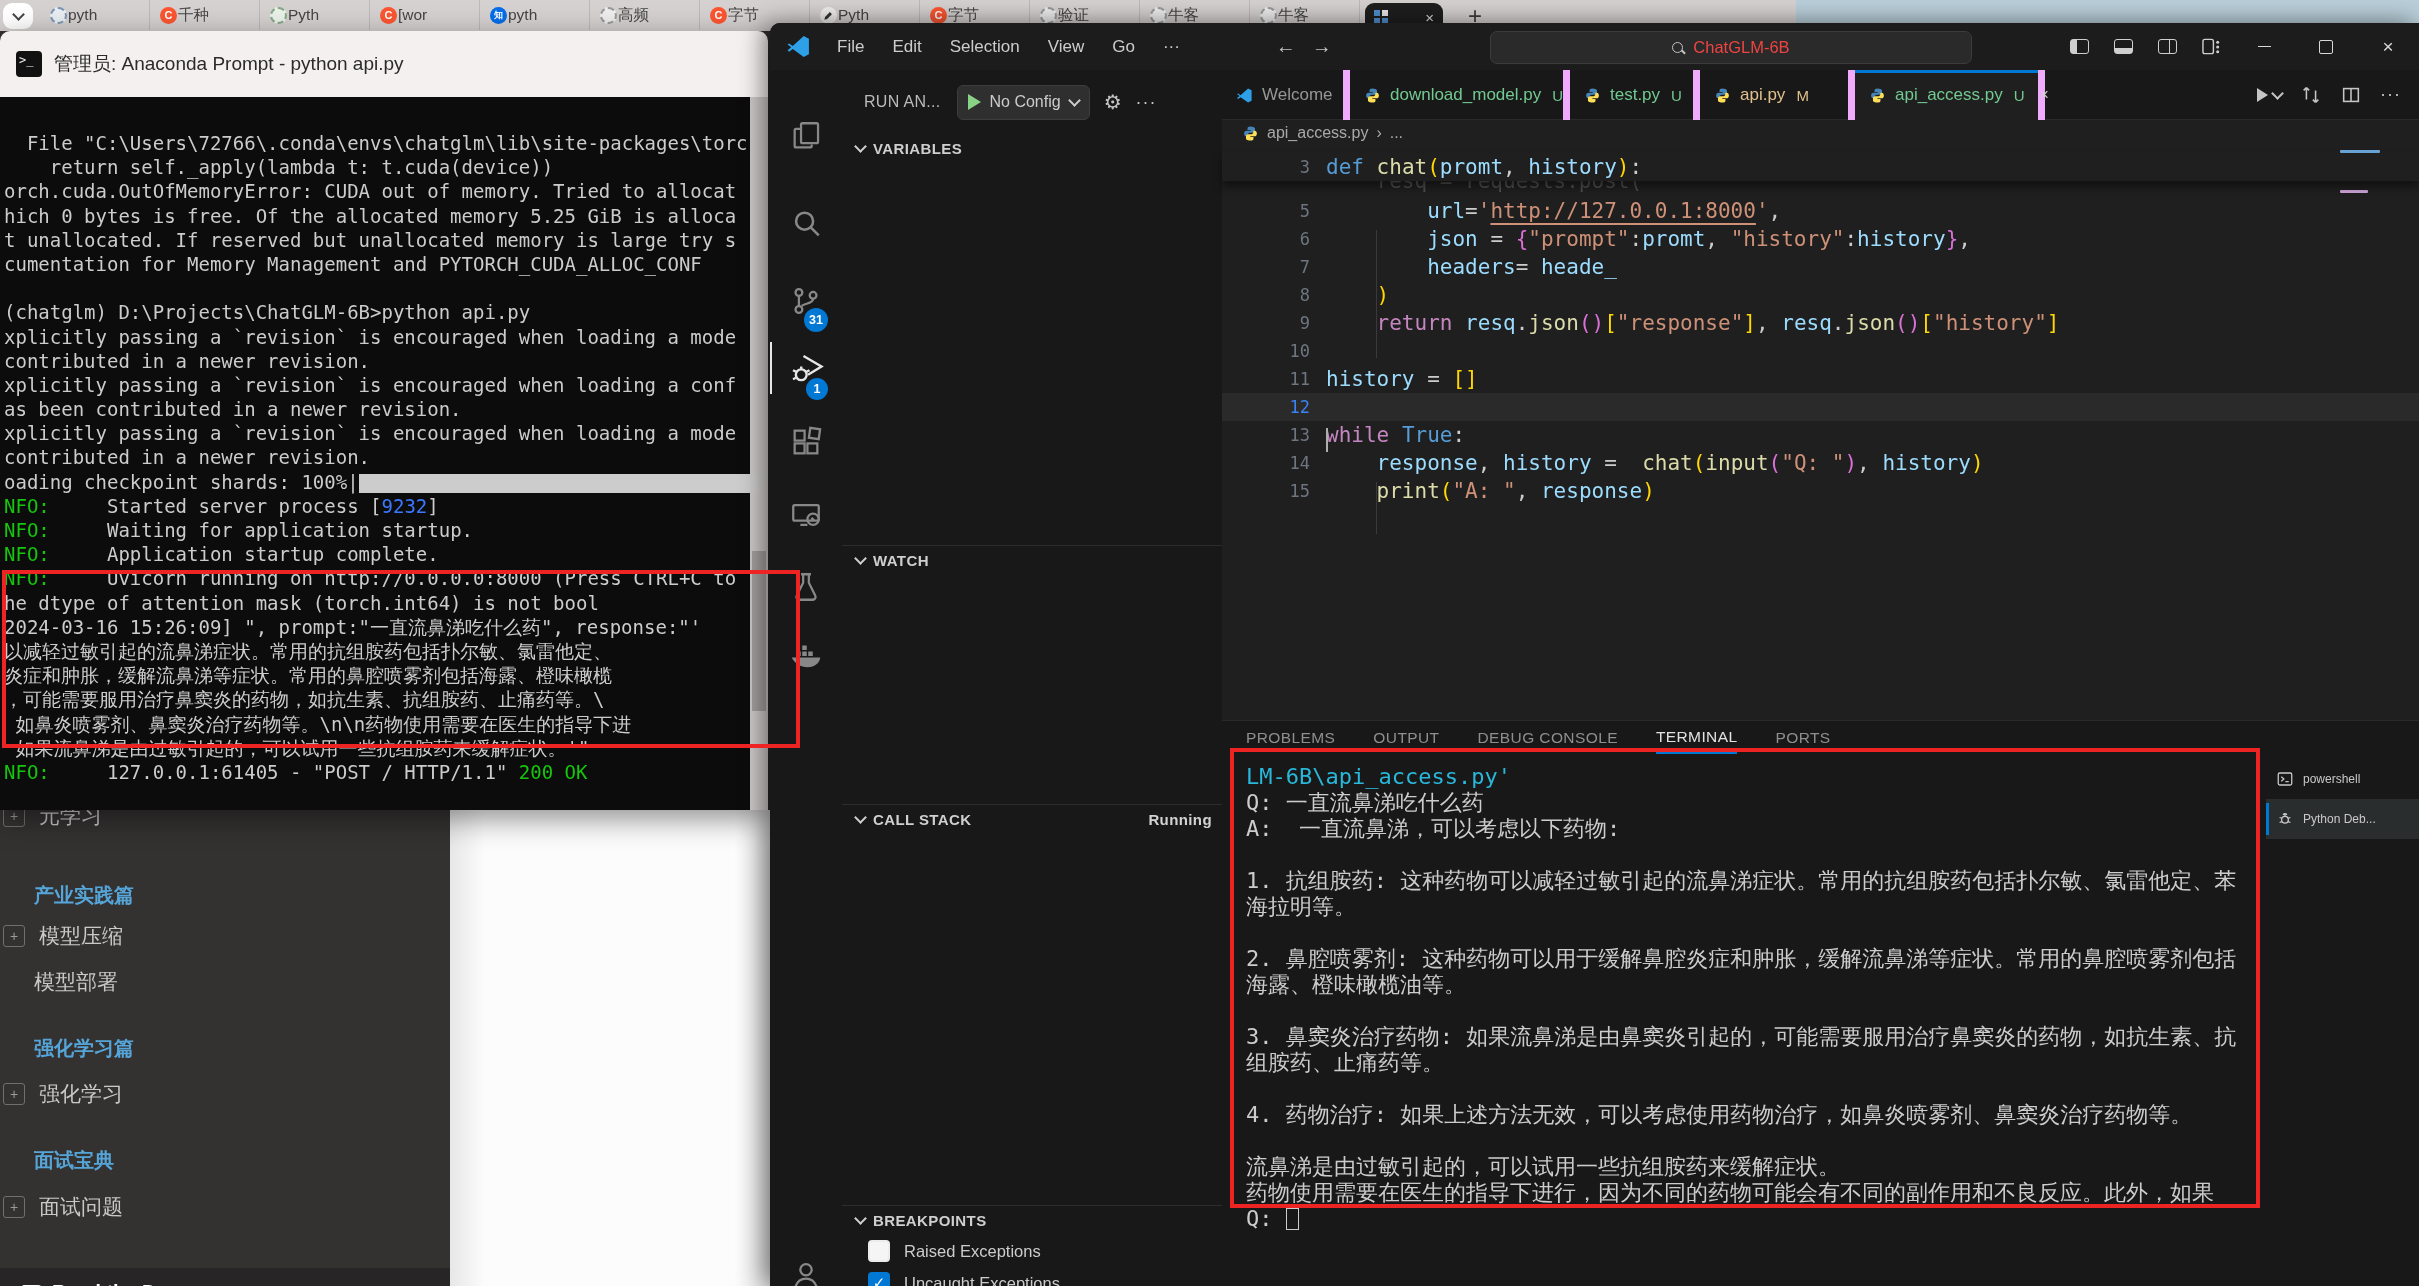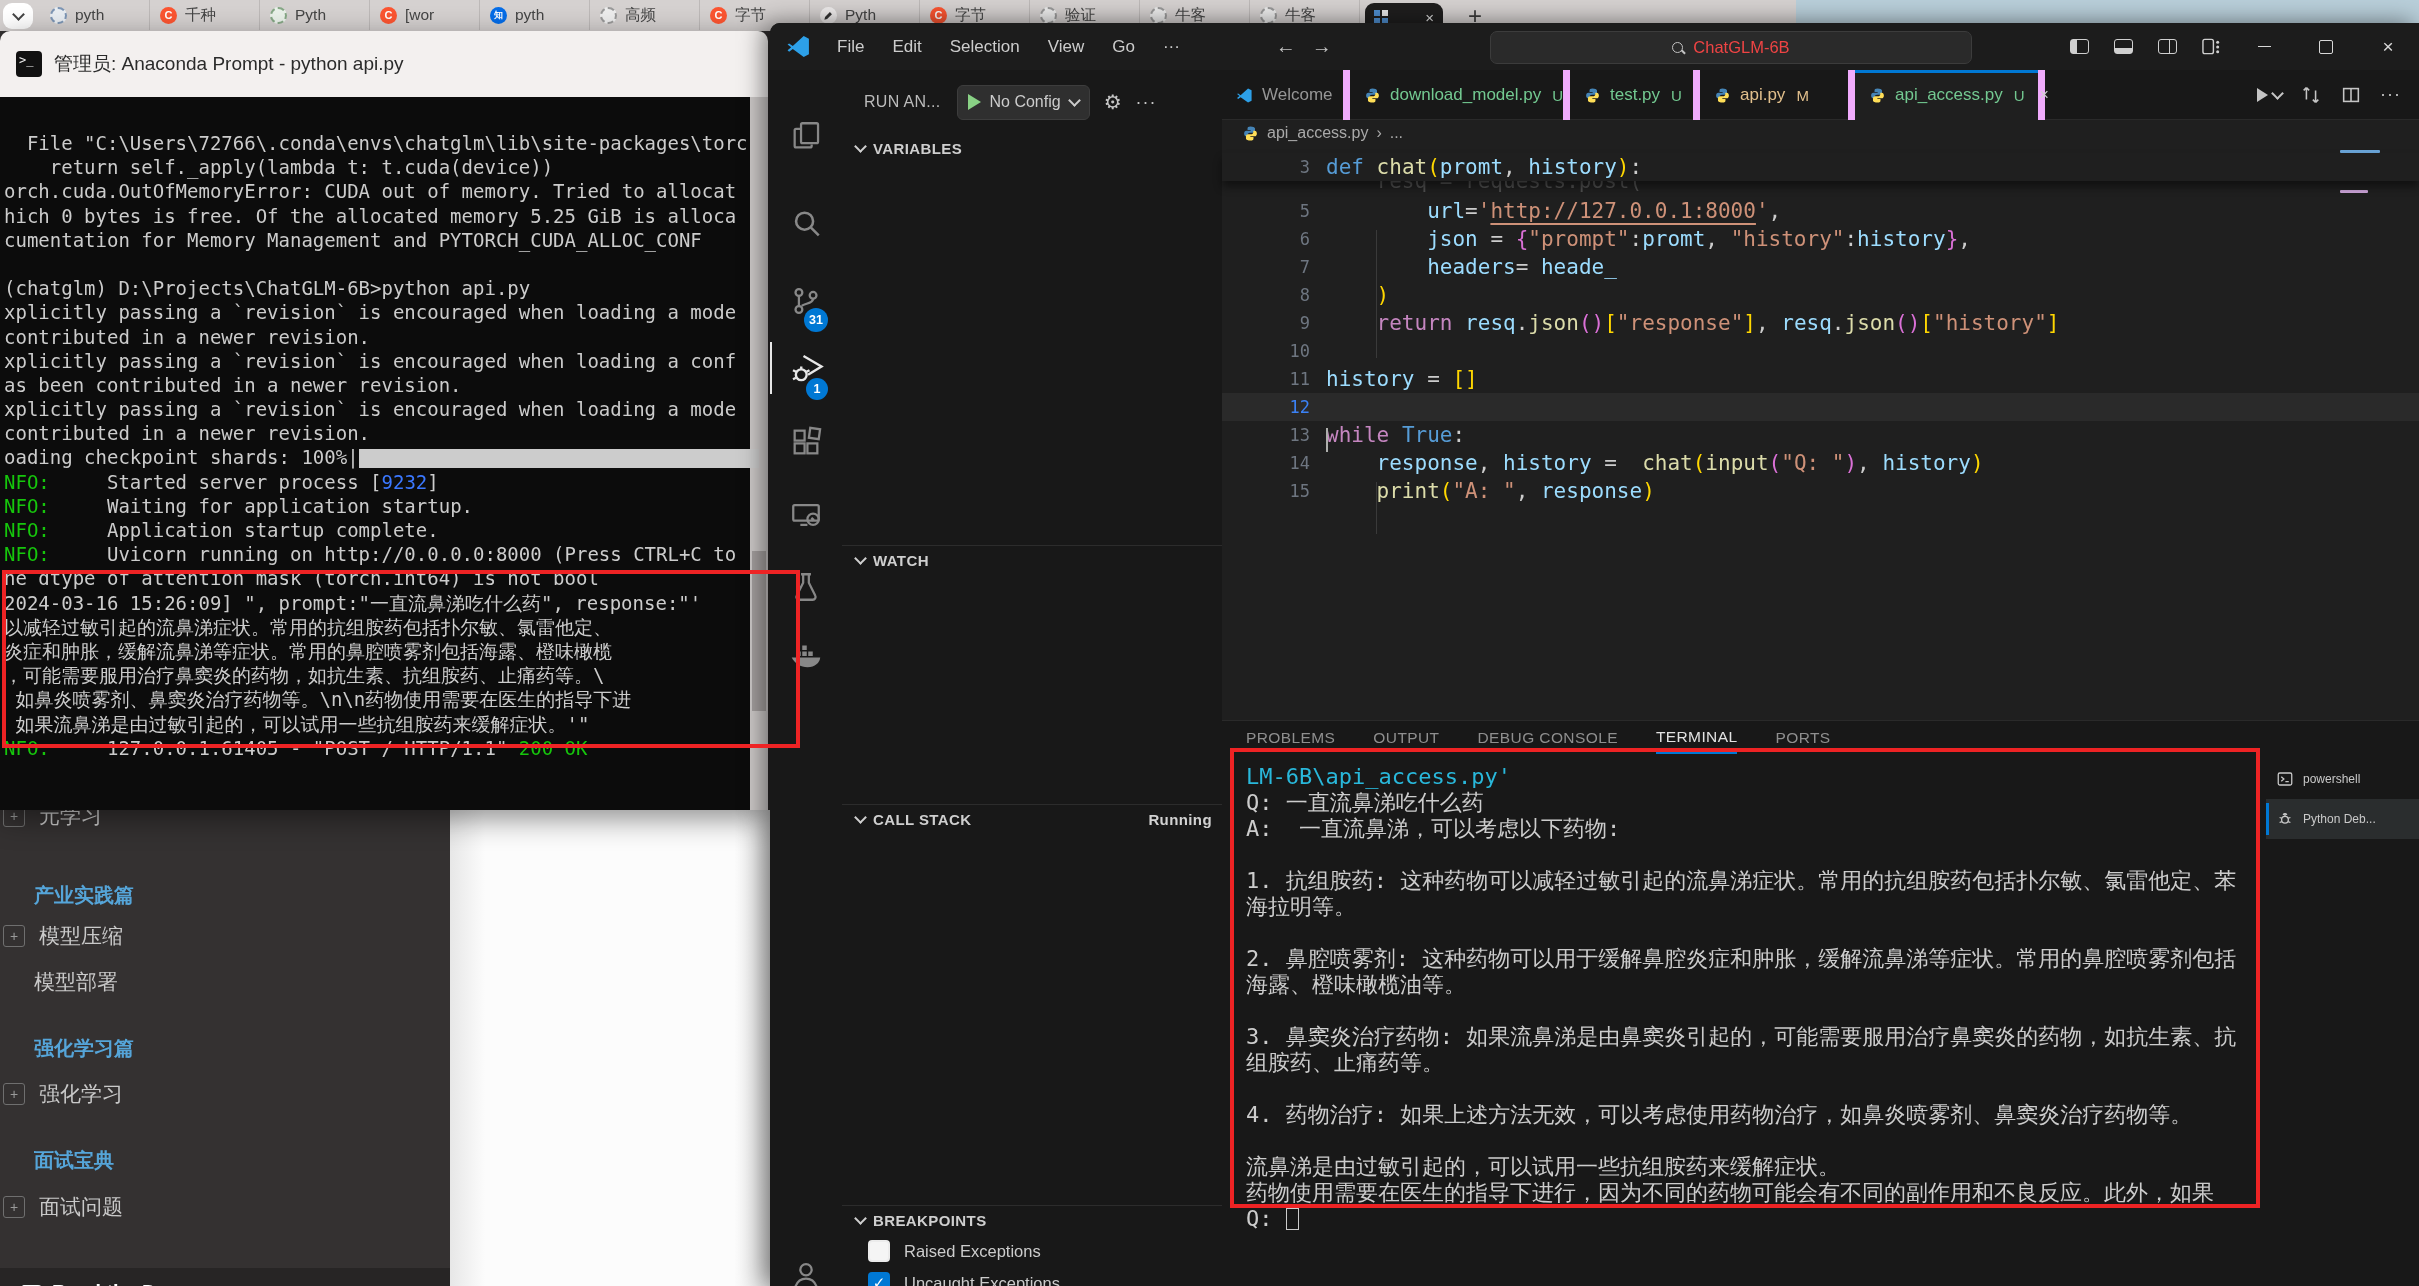--- a/index.html
+++ b/index.html
@@ -9,21 +9,21 @@
   .mono{font-family:"DejaVu Sans Mono",monospace;}
 
   
   #browser-strip{left:0;top:0;width:2419px;height:31px;background:#d5d1d0;}
   #strip-blue{left:1796px;top:0;width:623px;height:31px;background:#b9cfda;}
   #btab-pill{left:3px;top:3px;width:30px;height:26px;background:#fff;border-radius:9px;
              display:flex;align-items:center;justify-content:center;}
   .chev{display:inline-block;width:7px;height:7px;border-right:2px solid #444;border-bottom:2px solid #444;
         transform:rotate(45deg);margin-top:-3px;}
   #btabs{left:40px;top:0;height:31px;display:flex;}
-  .btab{width:110px;height:30px;display:flex;align-items:center;gap:8px;padding-left:10px;box-sizing:border-box;
+  .btab{width:110px;height:30px;display:flex;align-items:center;gap:1px;padding-left:10px;box-sizing:border-box;
         border-right:1px solid #bdb9b8;color:#454545;font-size:15.5px;white-space:nowrap;overflow:hidden;}
   .fav{width:17px;height:17px;border-radius:50%;flex:0 0 auto;display:flex;align-items:center;justify-content:center;
        font-size:11px;font-weight:bold;color:#fff;box-sizing:border-box;}
   .fav.csdn{background:#fc5531;}
   .fav.zhihu{background:#056de8;font-size:9px;}
   .fav.dash-blue{border:2px dashed #7d96b5;background:#e9eef3;}
   .fav.dash-green{border:2px dashed #86a886;background:#eaf2ea;}
   .fav.dash-gray{border:2px dashed #9a9a9a;background:#eee;}
   .fav.pen{background:#f1eeee;}
   #btab-active{left:1365px;top:3px;width:78px;height:28px;background:#1f1e1e;border-radius:9px 9px 0 0;
@@ -289,20 +289,21 @@
       <span>管理员: Anaconda Prompt - python  api.py</span>
     </div>
     <div class="abs" id="ana-body"></div>
     <div class="abs" id="ana-scroll"></div>
     <div class="abs" id="ana-thumb"></div>
     <div class="abs" id="aterm">
         <div class="tline"><span>  File "C:\Users\72766\.conda\envs\chatglm\lib\site-packages\torc</span></div>
         <div class="tline"><span>    return self._apply(lambda t: t.cuda(device))</span></div>
         <div class="tline"><span>orch.cuda.OutOfMemoryError: CUDA out of memory. Tried to allocat</span></div>
         <div class="tline"><span>hich 0 bytes is free. Of the allocated memory 5.25 GiB is alloca</span></div>
+        <div class="tline"><span>t unallocated. If reserved but unallocated memory is large try s</span></div>
         <div class="tline"><span>cumentation for Memory Management and PYTORCH_CUDA_ALLOC_CONF</span></div>
         <div class="tline"><span></span></div>
         <div class="tline"><span>(chatglm) D:\Projects\ChatGLM-6B&gt;python api.py</span></div>
         <div class="tline"><span>xplicitly passing a `revision` is encouraged when loading a mode</span></div>
         <div class="tline"><span>contributed in a newer revision.</span></div>
         <div class="tline"><span>xplicitly passing a `revision` is encouraged when loading a conf</span></div>
         <div class="tline"><span>as been contributed in a newer revision.</span></div>
         <div class="tline"><span>xplicitly passing a `revision` is encouraged when loading a mode</span></div>
         <div class="tline"><span>contributed in a newer revision.</span></div>
         <div class="tline"><span>oading checkpoint shards: 100%|</span><span class="sg-bar"></span></div>

